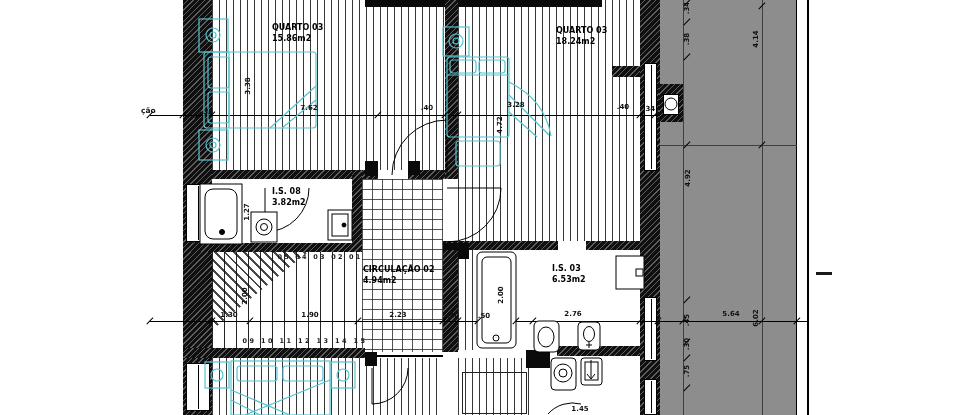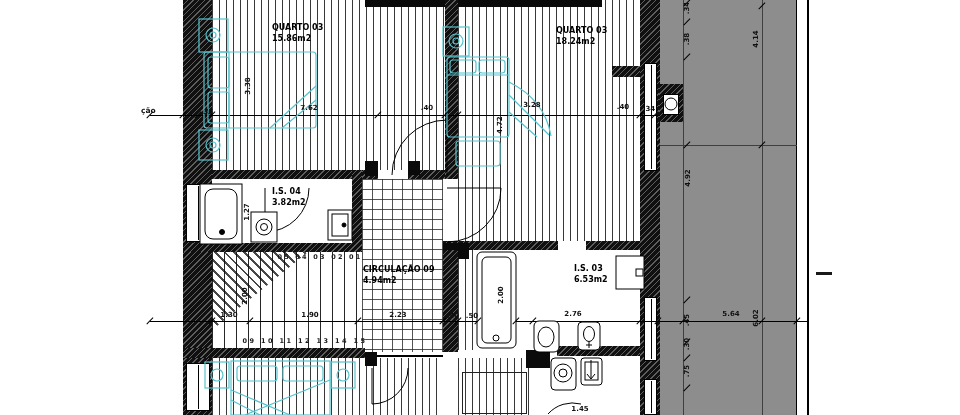--- a/index.html
+++ b/index.html
@@ -148,33 +148,33 @@
       <rect x="237" y="366" width="40" height="15" rx="3"></rect>
       <rect x="283" y="366" width="40" height="15" rx="3"></rect>
       <path d="M231,390 L290,415 M245,415 L330,380 M231,400 L260,415"></path>
     </g>
   </svg>
 
   <div id="dim-layer">
       <span class="dim" style="left: 207px; top: 112px; font-style: italic;">.35</span>
       <span class="dim" style="left: 309px; top: 108px;">7.62</span>
       <span class="dim" style="left: 427px; top: 108px;">.40</span>
-      <span class="dim" style="left: 532px; top: 105px;">3.28</span>
+      <span class="dim" style="left: 516px; top: 105px;">3.28</span>
       <span class="dim" style="left: 623px; top: 107px;">.40</span>
       <span class="dim" style="left: 649px; top: 109px;">.34</span>
       <span class="dim v" style="left: 248px; top: 86px;">3.38</span>
       <span class="dim v" style="left: 500px; top: 125px;">4.72</span>
       <span class="dim v" style="left: 247px; top: 212px;">1.27</span>
       <span class="dim v" style="left: 245px; top: 296px;">2.00</span>
       <span class="dim v" style="left: 501px; top: 295px;">2.00</span>
       <span class="dim" style="left: 229px; top: 315px;">1.30</span>
       <span class="dim" style="left: 310px; top: 315px;">1.90</span>
       <span class="dim" style="left: 398px; top: 315px;">2.23</span>
       <span class="dim" style="left: 453px; top: 316px;">.40</span>
-      <span class="dim" style="left: 472px; top: 316px;">.50</span>
+      <span class="dim" style="left: 484px; top: 316px;">.50</span>
       <span class="dim" style="left: 573px; top: 314px;">2.76</span>
       <span class="dim" style="left: 731px; top: 314px;">5.64</span>
       <span class="dim v" style="left: 756px; top: 318px;">6.02</span>
       <span class="dim v" style="left: 687px; top: 8px;">.34</span>
       <span class="dim v" style="left: 687px; top: 39px;">.38</span>
       <span class="dim v" style="left: 756px; top: 39px;">4.14</span>
       <span class="dim v" style="left: 688px; top: 178px;">4.92</span>
       <span class="dim v" style="left: 687px; top: 320px;">.45</span>
       <span class="dim v" style="left: 687px; top: 344px;">.30</span>
       <span class="dim v" style="left: 687px; top: 371px;">.75</span>
@@ -216,28 +216,28 @@
 
   <div class="rlabel" style="left:272px;top:22px;">
     <span>QUARTO 03</span><br>
     <span>15.86m2</span>
   </div>
   <div class="rlabel" style="left:556px;top:25px;">
     <span>QUARTO 03</span><br>
     <span>18.24m2</span>
   </div>
   <div class="rlabel" style="left:272px;top:186px;">
-    <span>I.S. 04</span><br>
+    <span>I.S. 08</span><br>
     <span>3.82m2</span>
   </div>
   <div class="rlabel" style="left:363px;top:264px;">
-    <span>CIRCULAÇÃO 09</span><br>
+    <span>CIRCULAÇÃO 02</span><br>
     <span>4.94m2</span>
   </div>
-  <div class="rlabel" style="left:574px;top:263px;">
+  <div class="rlabel" style="left:552px;top:263px;">
     <span>I.S. 03</span><br>
     <span>6.53m2</span>
   </div>
 
   <div class="stairnum" style="left:320px;top:257px;letter-spacing:2.2px;">05 04 03 02 01</div>
   <div class="stairnum" style="left:305px;top:341px;letter-spacing:2.4px;">09 10 11 12 13 14 15</div>
 
   <div class="cutlabel" style="left:141px;top:106px;">ção</div>
 </div>
 

